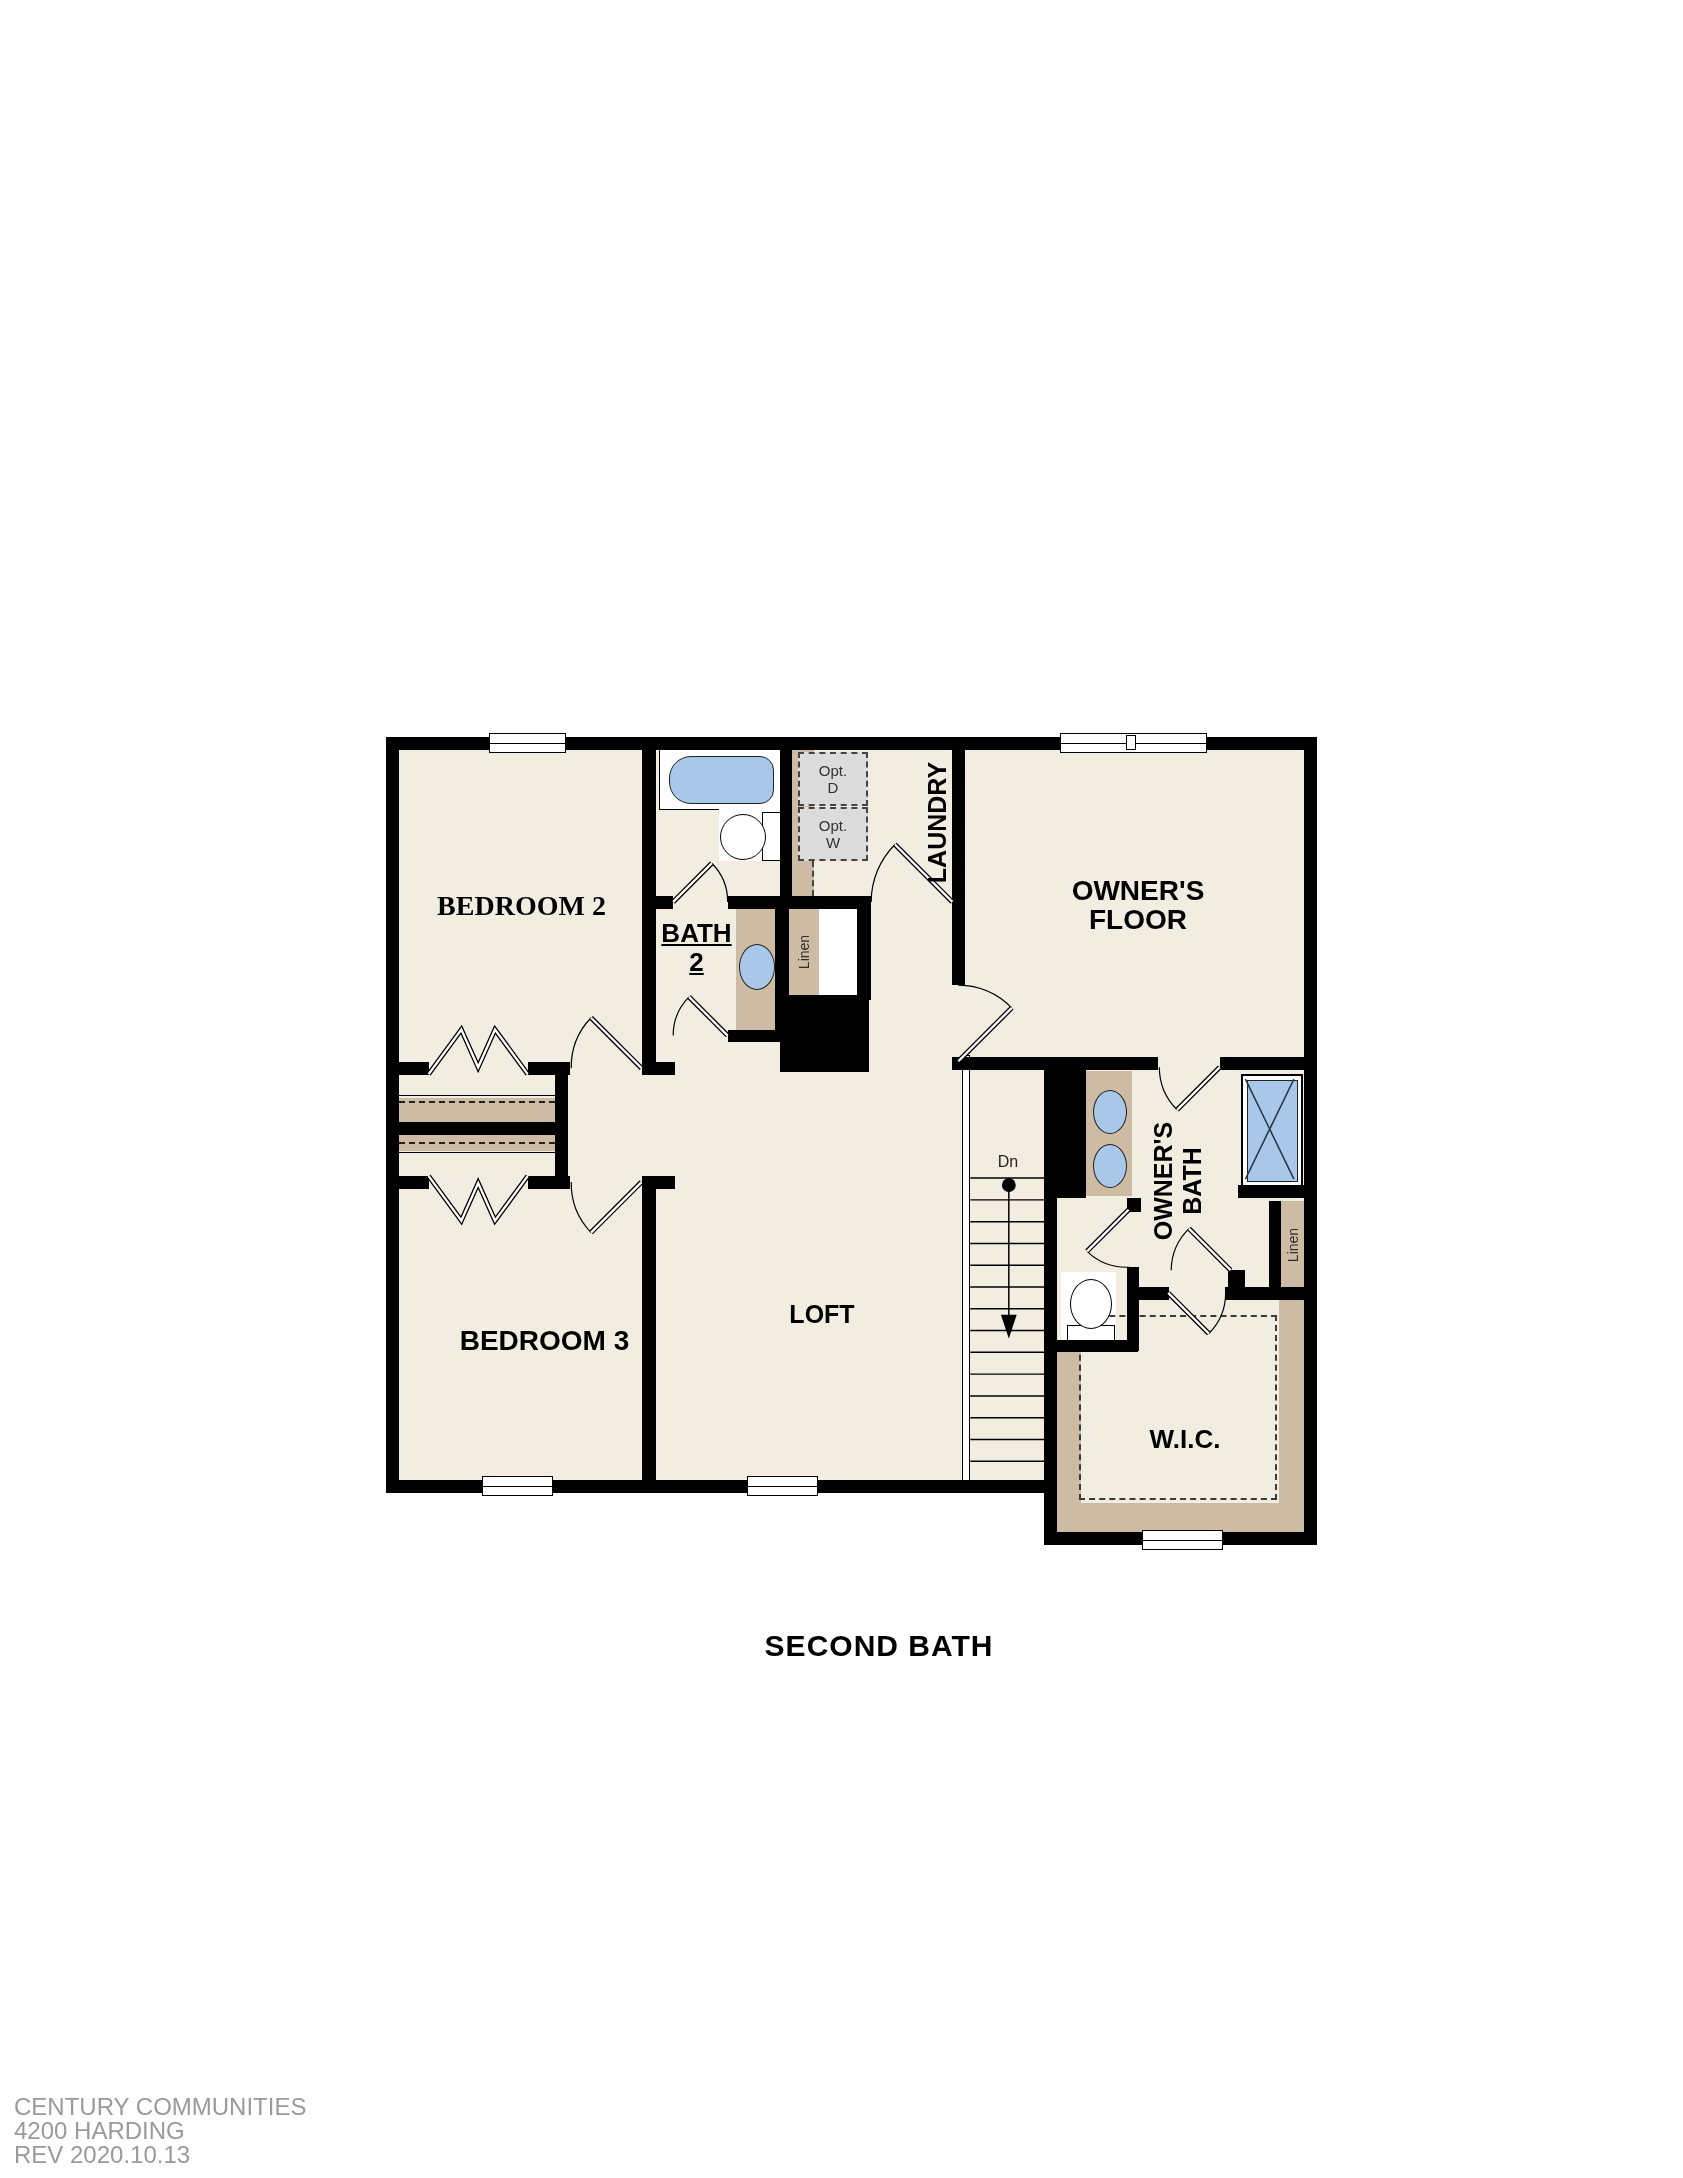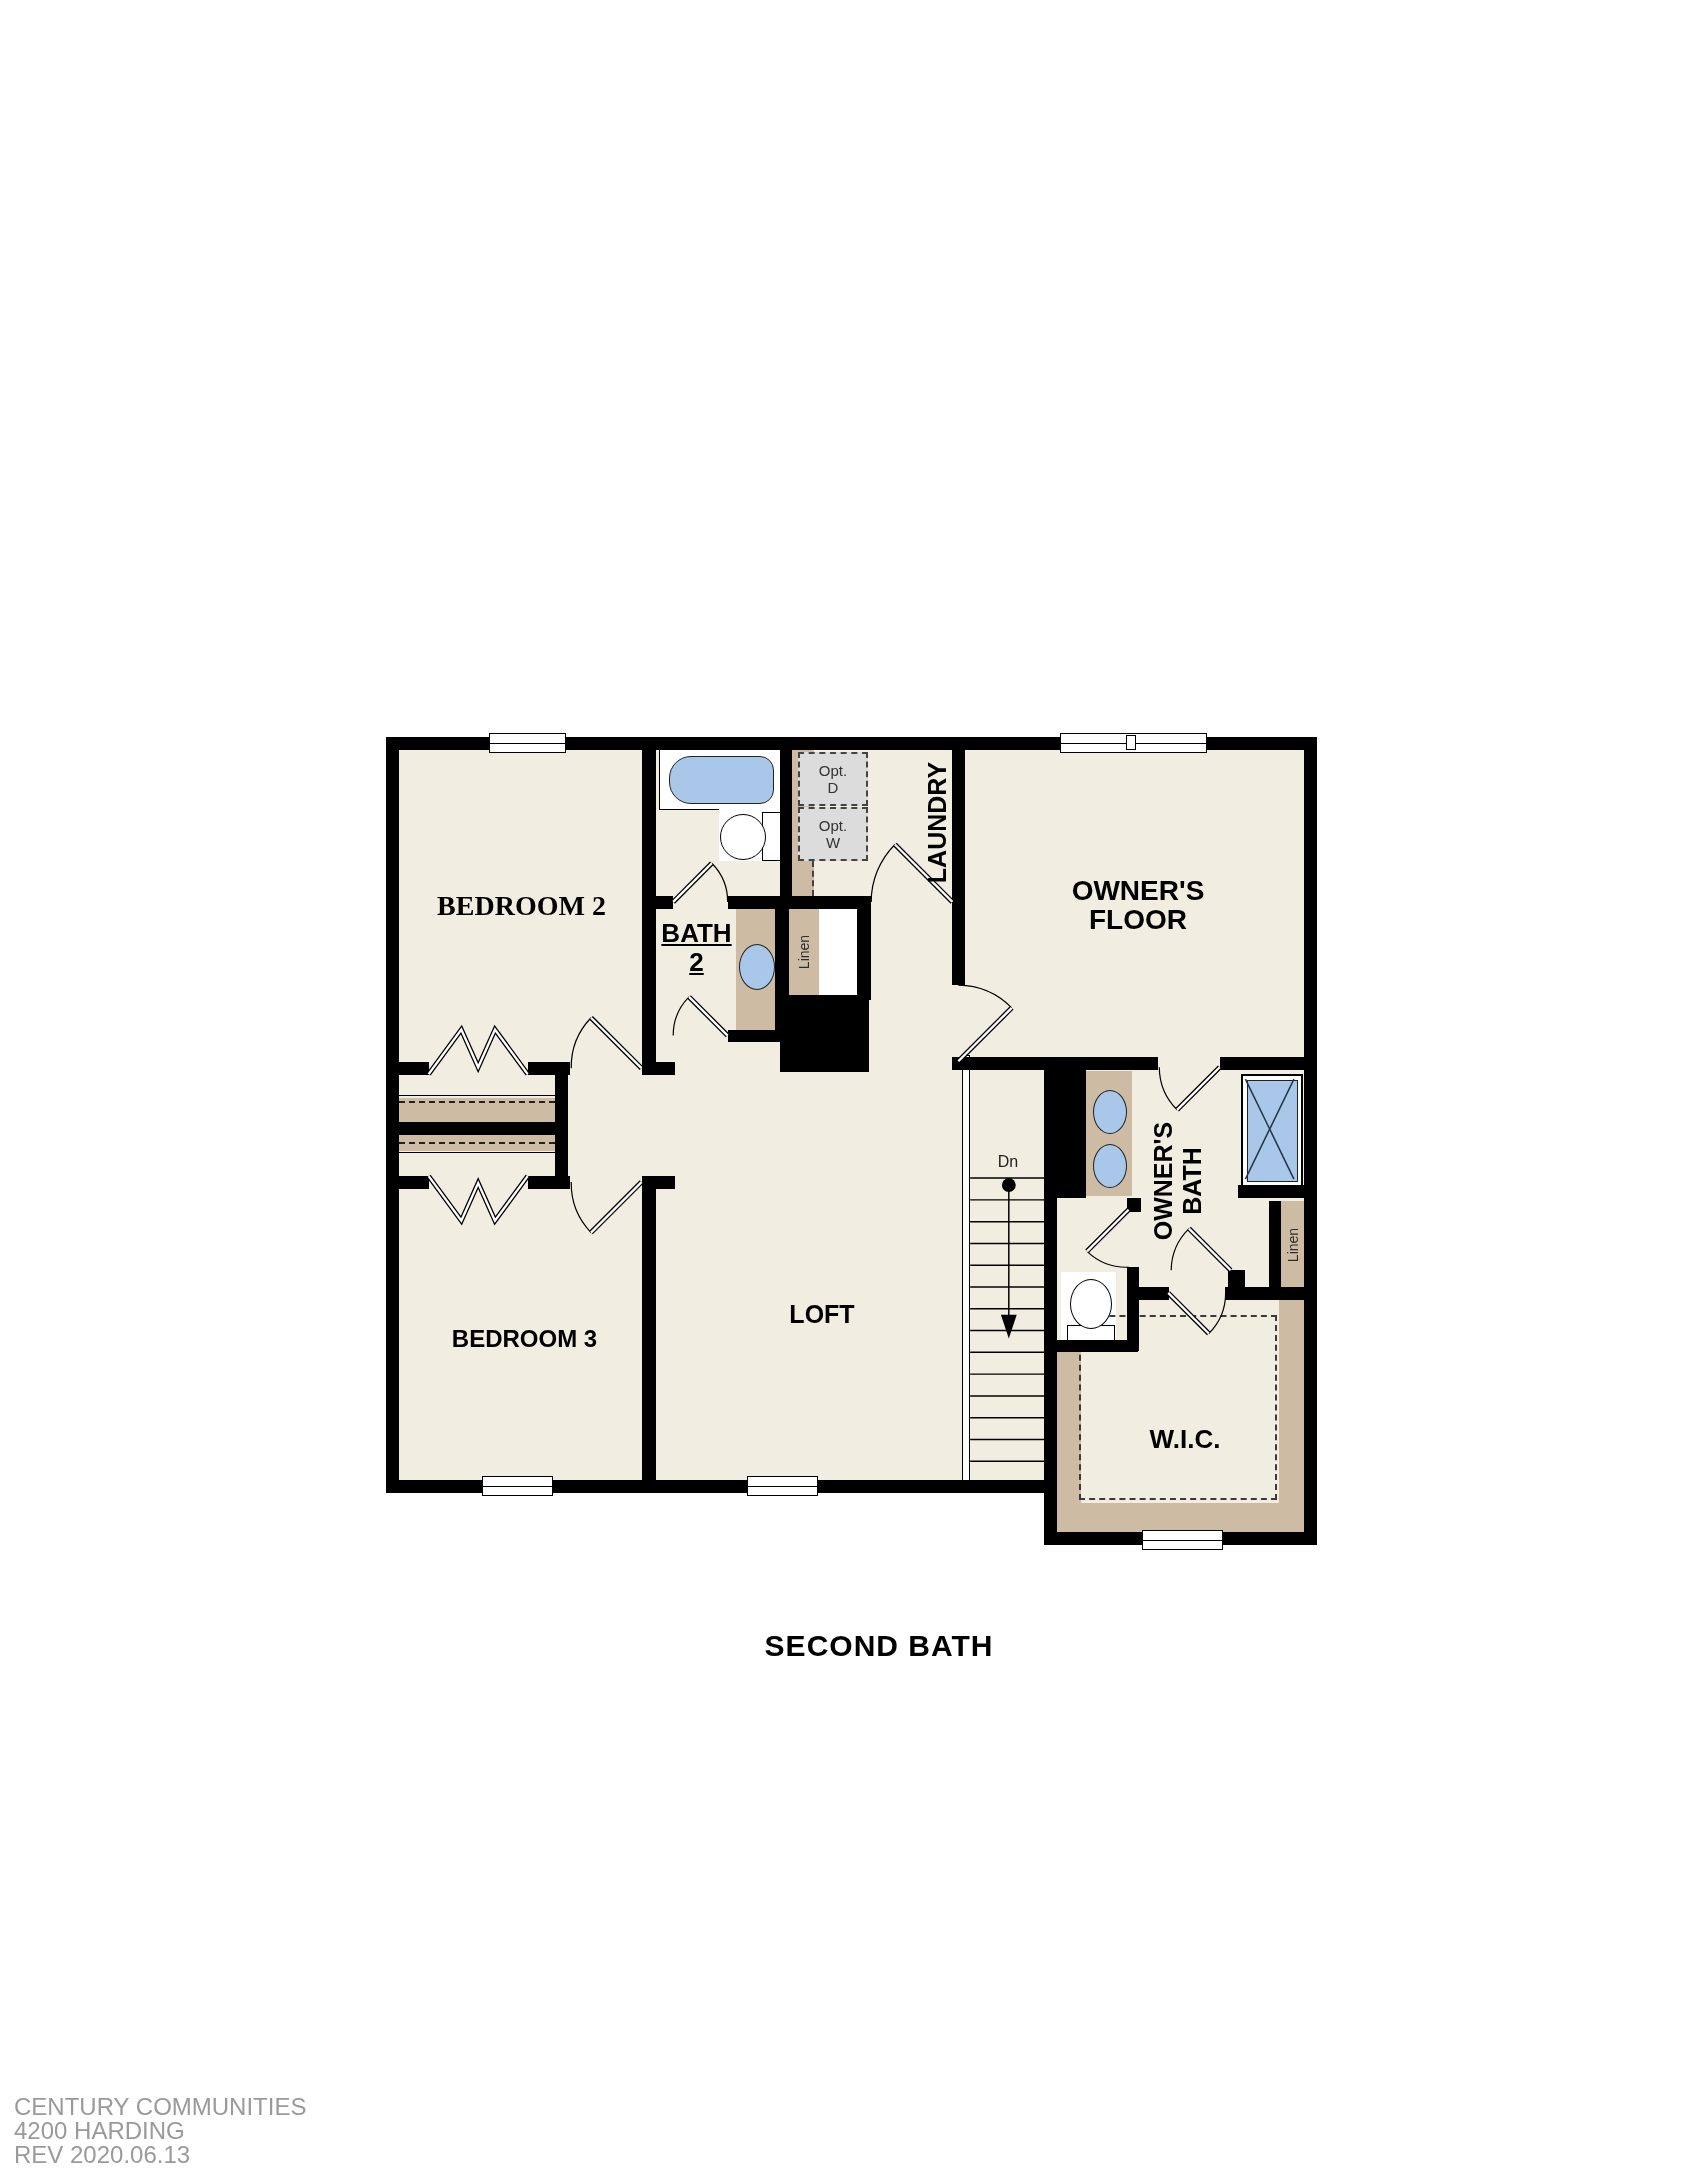--- a/index.html
+++ b/index.html
@@ -215,29 +215,29 @@
         <polyline points="433,1085 466,1040 483,1078 500,1040 533,1085" fill="none"></polyline>
         <polyline points="433,1188 466,1233 483,1195 500,1233 533,1188" fill="none"></polyline>
       </g>
     </g>
   </svg>
 
   <div class="abs lbl" style="left:373px;top:890px;width:297px;font-size:28px;font-family:Liberation Serif, serif;">BEDROOM 2</div>
   <div class="abs lbl" style="left:657px;top:919px;width:79px;font-size:26px;line-height:29px;text-decoration:underline;">BATH 2</div>
   <div class="abs lbl rot" style="left:858px;top:808px;width:158px;font-size:25px;">LAUNDRY</div>
   <div class="abs lbl" style="left:1059px;top:876px;width:158px;font-size:28px;line-height:29px;">OWNER'S FLOOR</div>
-  <div class="abs lbl" style="left:376px;top:1325px;width:297px;font-size:24px;">BEDROOM 3</div>
+  <div class="abs lbl" style="left:396px;top:1325px;width:297px;font-size:28px;">BEDROOM 3</div>
   <div class="abs lbl" style="left:723px;top:1300px;width:198px;font-size:25px;">LOFT</div>
   <div class="abs lbl rot" style="left:1094px;top:1152px;width:168px;font-size:25px;line-height:29px;">OWNER'S BATH</div>
   <div class="abs lbl" style="left:1086px;top:1424px;width:198px;font-size:26px;">W.I.C.</div>
   <div class="abs linen-lbl rot" style="left:759px;top:944px;width:89px;">Linen</div>
   <div class="abs linen-lbl rot" style="left:1248px;top:1237px;width:89px;">Linen</div>
   <div class="abs lbl small" style="left:986px;top:1153px;width:44px;font-size:16px;color:#222;">Dn</div>
 
   <div class="abs title" style="left:681px;top:1629px;width:396px;">SECOND BATH</div>
   <div class="abs footer" style="left:14px;top:2095px;">
     <div>CENTURY COMMUNITIES</div>
     <div>4200 HARDING</div>
-    <div>REV 2020.06.13</div>
+    <div>REV 2020.10.13</div>
   </div>
 
 </div>
 
 
 </body></html>

